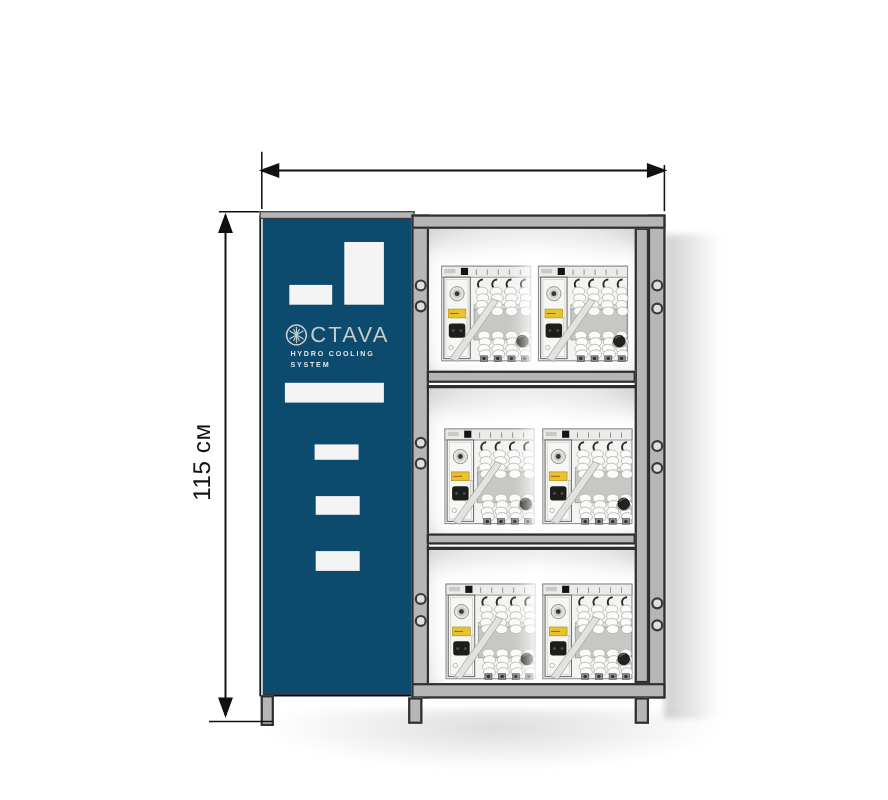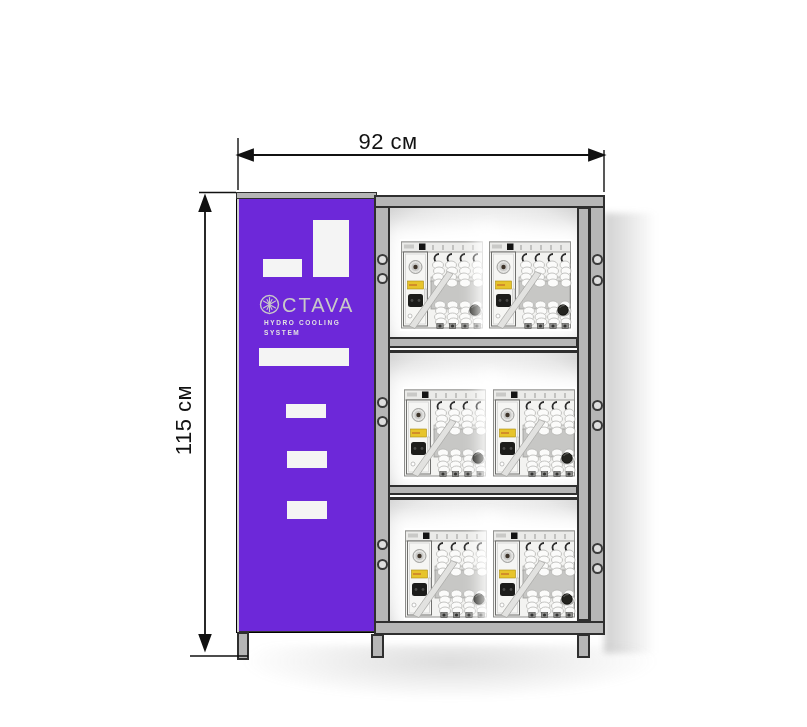--- a/index.html
+++ b/index.html
@@ -19,21 +19,21 @@
     background: radial-gradient(ellipse at 50% 50%, #ffffff 30%, #e7e7e7 80%, #d3d3d3 100%);
   }
   
   .hole {
     position:absolute; width:11px; height:11px; border-radius:50%;
     border:2px solid #3a3a3a; background:#dedede; box-sizing:border-box; z-index:6;
   }
   
   .cabinet {
     position:absolute; left:236px; top:196px; width:141px; height:437px;
-    background:#6d28d9; border:1px solid #000; box-sizing:border-box;
+    background:#0c4a6e; border:1px solid #000; box-sizing:border-box;
     box-shadow: inset 2px 0 0 #cfcfcf, inset -1px 0 0 #444, inset 0 -1px 0 #333;
     z-index:4;
   }
   .cutout { position:absolute; background:#f4f4f4; }
   .logo-row { position:absolute; left:22px; top:97px; display:flex; align-items:center; gap:2px; }
   .logo-text {
     color:#c9c9c9; font-size:20px; letter-spacing:2px; font-weight:400; line-height:1;
   }
   .logo-sub {
     position:absolute; color:#e2e2e2; font-size:6.5px; font-weight:bold;
@@ -256,16 +256,15 @@
       <polygon points="205,196 199.5,211 210.5,211"></polygon>
       <polygon points="205,650 199.5,635 210.5,635"></polygon>
     </g>
     <g stroke="#111111" stroke-width="1.4">
       <line x1="238" y1="138" x2="238" y2="190"></line>
       <line x1="604" y1="150" x2="604" y2="192"></line>
       <line x1="199" y1="192.5" x2="236" y2="192.5"></line>
       <line x1="190" y1="656" x2="248" y2="656"></line>
     </g>
   </svg>
-  <div class="dim-label dim-w">92 см</div>
   <div class="dim-label dim-h">115 см</div>
 
 </div>
 
 </body></html>

